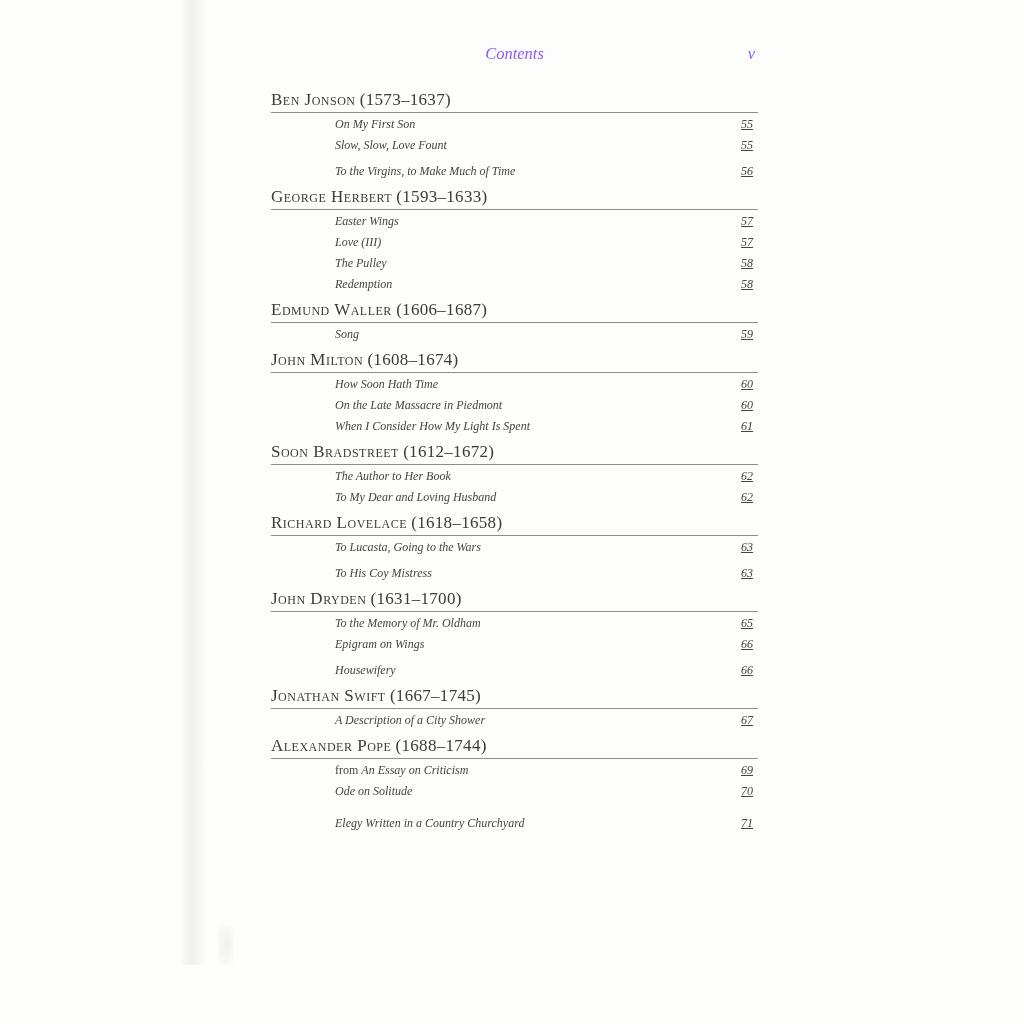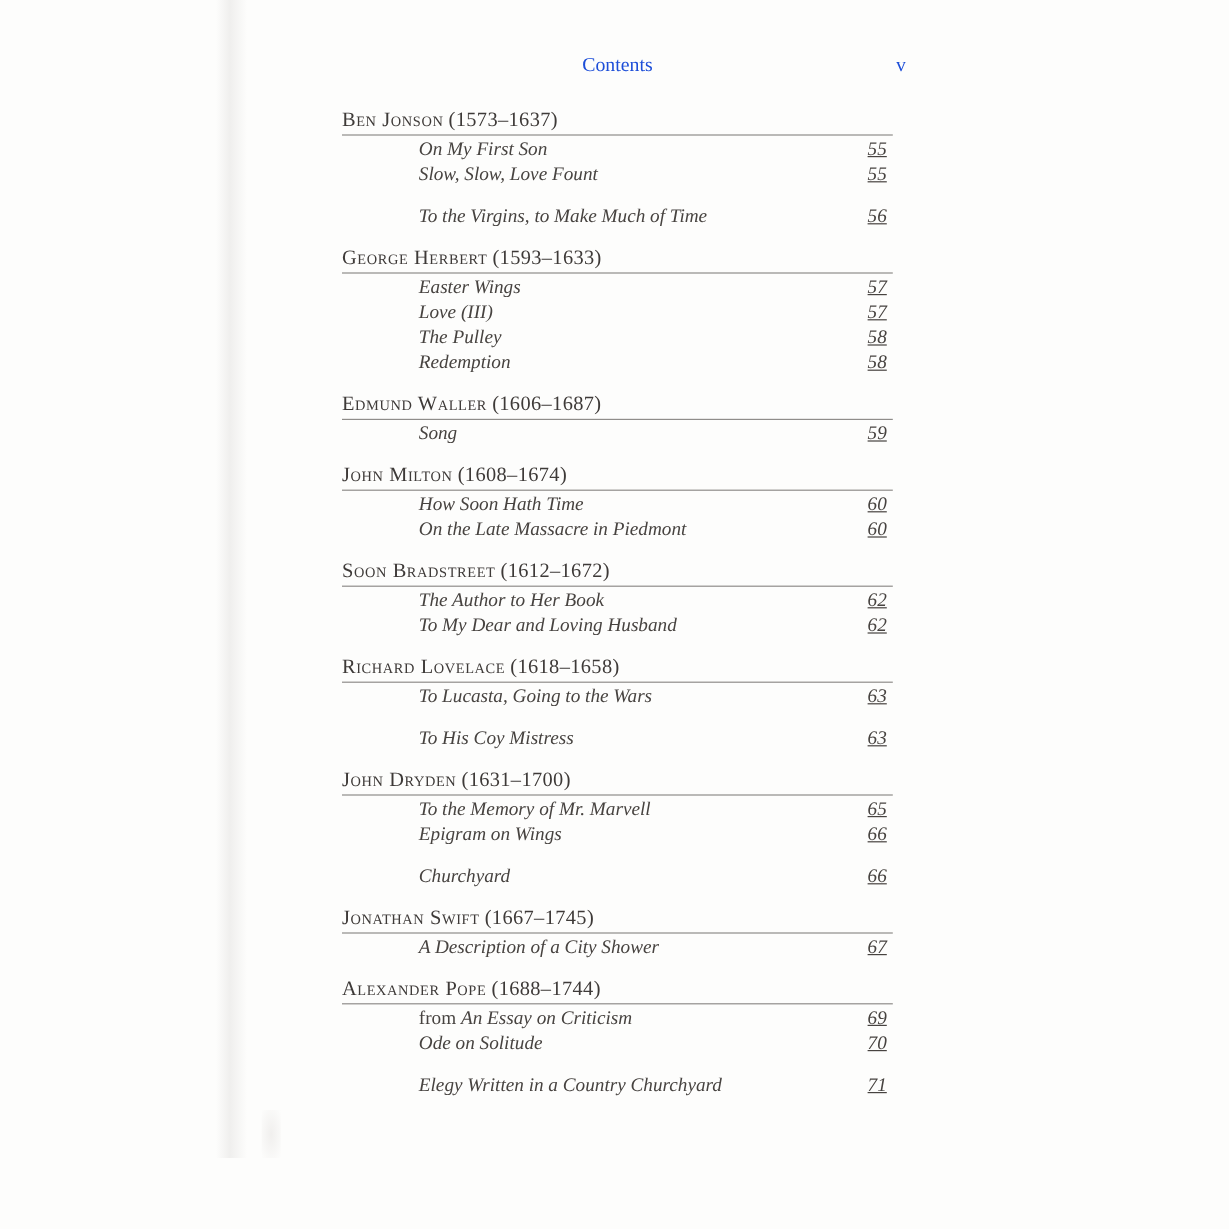--- a/index.html
+++ b/index.html
@@ -40,37 +40,38 @@
     position: absolute;
     left: 271px;
     top: 44px;
     width: 487px;
     color: #44403d;
   }
   .running-head {
     position: relative;
     height: 20px;
     line-height: 20px;
+    font-style: italic;
     font-size: 16.5px;
-    color: #1d4ed8;
+    color: #8b5cf6;
   }
   .rh-title {
     display: block;
     text-align: center;
   }
   .rh-folio {
     position: absolute;
     right: 3px;
     top: 0;
   }
   #toc {
     margin-top: 26px;
   }
   .toc-section {
-    margin: 14px;
+    margin: 0;
   }
   .toc-section + .toc-section {
     margin-top: 5px;
   }
   .toc-section:last-child {
     margin-top: 11px;
   }
   .author-line {
     margin: 0;
     font-size: 17px;
@@ -90,21 +91,21 @@
   }
   ul.entries {
     list-style: none;
     margin: 1px 0 0 0;
     padding: 0;
   }
   .entry {
     display: flex;
     align-items: baseline;
     line-height: 21px;
-    font-size: 16px;
+    font-size: 12px;
     font-style: italic;
     color: #474340;
     white-space: nowrap;
   }
   .entry-title {
     margin-left: 64px;
   }
   .prefix {
     font-style: normal;
   }
@@ -191,20 +192,24 @@
   <li class="entry">
     <span class="entry-title"><span class="prefix"></span><span class="title">How Soon Hath Time</span></span>
     <span class="page">60</span>
   </li>
 
   <li class="entry">
     <span class="entry-title"><span class="prefix"></span><span class="title">On the Late Massacre in Piedmont</span></span>
     <span class="page">60</span>
   </li>
 
+  <li class="entry">
+    <span class="entry-title"><span class="prefix"></span><span class="title">When I Consider How My Light Is Spent</span></span>
+    <span class="page">61</span>
+  </li>
 </ul>
   </section>
 
   <section class="toc-section">
     <h2 class="author-line"><span class="author">Soon Bradstreet</span> <span class="dates">(1612–1672)</span></h2>
     <ul class="entries">
   <li class="entry">
     <span class="entry-title"><span class="prefix"></span><span class="title">The Author to Her Book</span></span>
     <span class="page">62</span>
   </li>
@@ -232,35 +237,35 @@
     <span class="entry-title"><span class="prefix"></span><span class="title">To His Coy Mistress</span></span>
     <span class="page">63</span>
   </li>
 </ul>
   </section>
 
   <section class="toc-section">
     <h2 class="author-line"><span class="author">John Dryden</span> <span class="dates">(1631–1700)</span></h2>
     <ul class="entries">
   <li class="entry">
-    <span class="entry-title"><span class="prefix"></span><span class="title">To the Memory of Mr. Marvell</span></span>
+    <span class="entry-title"><span class="prefix"></span><span class="title">To the Memory of Mr. Oldham</span></span>
     <span class="page">65</span>
   </li>
 
   <li class="entry">
     <span class="entry-title"><span class="prefix"></span><span class="title">Epigram on Wings</span></span>
     <span class="page">66</span>
   </li>
 </ul>
   </section>
 
   <section class="toc-section">
     <ul class="entries">
   <li class="entry">
-    <span class="entry-title"><span class="prefix"></span><span class="title">Churchyard</span></span>
+    <span class="entry-title"><span class="prefix"></span><span class="title">Housewifery</span></span>
     <span class="page">66</span>
   </li>
 </ul>
   </section>
 
   <section class="toc-section">
     <h2 class="author-line"><span class="author">Jonathan Swift</span> <span class="dates">(1667–1745)</span></h2>
     <ul class="entries">
   <li class="entry">
     <span class="entry-title"><span class="prefix"></span><span class="title">A Description of a City Shower</span></span>

